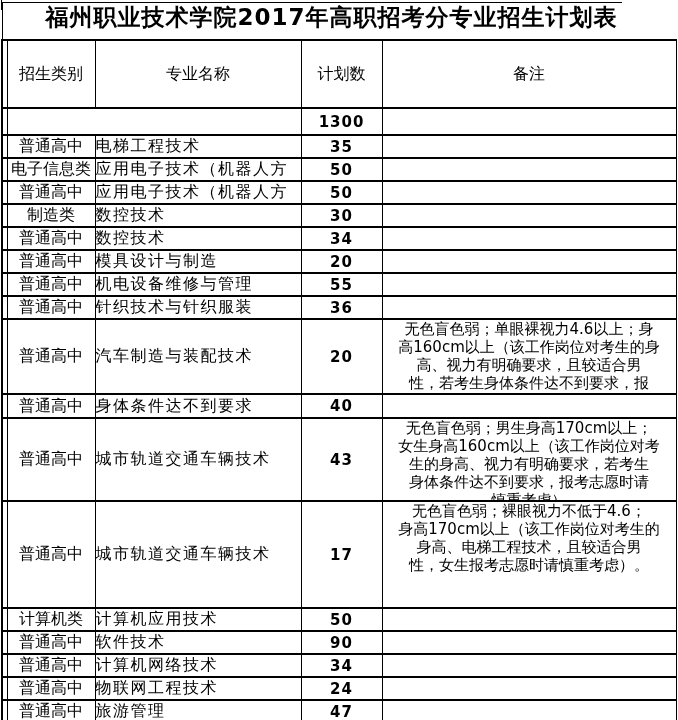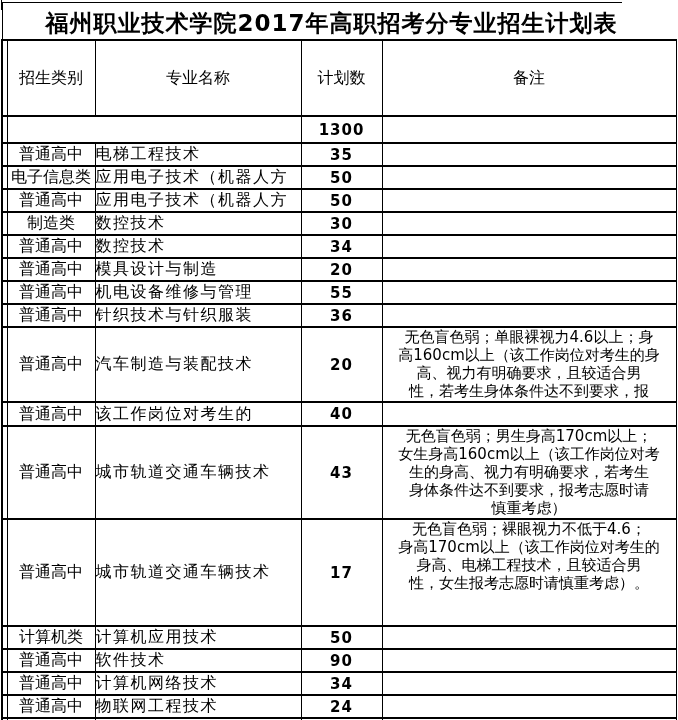--- a/index.html
+++ b/index.html
@@ -5,39 +5,39 @@
   html,body{margin:0;padding:0;background:#fff;}
   .page{position:relative;width:678px;height:720px;background:#ffffff;overflow:hidden;
         font-family:"DejaVu Sans",sans-serif;color:#000;}
   
   .edge-frag{position:absolute;background:#000;}
   .frag-top-left-v{left:1px;top:0;width:1px;height:10px;}
   .frag-title-top{left:2px;top:2px;width:620px;height:1px;}
   .frag-title-left{left:2px;top:2px;width:1px;height:37px;}
   
   .title-wrap{position:absolute;left:0;top:2px;width:663px;height:37px;
-              display:flex;align-items:flex-end;justify-content:center;}
+              display:flex;align-items:flex-start;justify-content:center;}
   .title-text{font-size:23px;font-weight:bold;letter-spacing:1px;white-space:nowrap;}
   
   table.grid{position:absolute;left:1px;top:39px;width:674px;
              border-collapse:collapse;table-layout:fixed;}
   table.grid td,table.grid th{border-left:1px solid #000;border-right:1px solid #000;
              border-top:2px solid #000;border-bottom:2px solid #000;
              padding:0;overflow:hidden;background:#fff;}
   table.grid{border-left:2px solid #000;}
   th{font-weight:normal;font-size:16px;text-align:center;vertical-align:middle;}
   td.gutter{border-left:1px solid #000;}
   td.cat{text-align:center;vertical-align:middle;font-size:16px;white-space:nowrap;}
   td.major{text-align:left;vertical-align:middle;font-size:16px;letter-spacing:1.5px;
            padding-left:4px;white-space:nowrap;}
   td.num{text-align:center;vertical-align:middle;font-size:15px;letter-spacing:1px;font-weight:bold;}
   td.remark{vertical-align:top;text-align:center;font-size:15px;line-height:18px;
             padding:2px 3px 0 3px;}
   .rwrap{overflow:hidden;}
-  tr.header-row{height:76px;}
+  tr.header-row{height:68px;}
   tr.total-row{height:27px;}
 </style>
 </head>
 <body>
 
 <div class="page">
 
   <div class="edge-frag frag-top-left-v"></div>
   <div class="edge-frag frag-title-top"></div>
   <div class="edge-frag frag-title-left"></div>
@@ -136,31 +136,31 @@
               <div>无色盲色弱；单眼裸视力4.6以上；身</div>
               <div>高160cm以上（该工作岗位对考生的身</div>
               <div>高、视力有明确要求，且较适合男</div>
               <div>性，若考生身体条件达不到要求，报</div>
             </div>
           </td>
         </tr>
         <tr style="height: 24px;">
           <td class="gutter"></td>
           <td class="cat">普通高中</td>
-          <td class="major">该工作岗位对考生的</td>
+          <td class="major">身体条件达不到要求</td>
           <td class="num">40</td>
           <td class="remark"></td>
         </tr>
         <tr style="height: 83px;">
           <td class="gutter"></td>
           <td class="cat">普通高中</td>
           <td class="major">城市轨道交通车辆技术</td>
           <td class="num">43</td>
           <td class="remark">
-            <div class="rwrap" style="height: 91px; text-align: center;">
+            <div class="rwrap" style="height: 81px; text-align: center;">
               <div>无色盲色弱；男生身高170cm以上；</div>
               <div>女生身高160cm以上（该工作岗位对考</div>
               <div>生的身高、视力有明确要求，若考生</div>
               <div>身体条件达不到要求，报考志愿时请</div>
               <div>慎重考虑）</div>
             </div>
           </td>
         </tr>
         <tr style="height: 83px;">
           <td class="gutter"></td>

